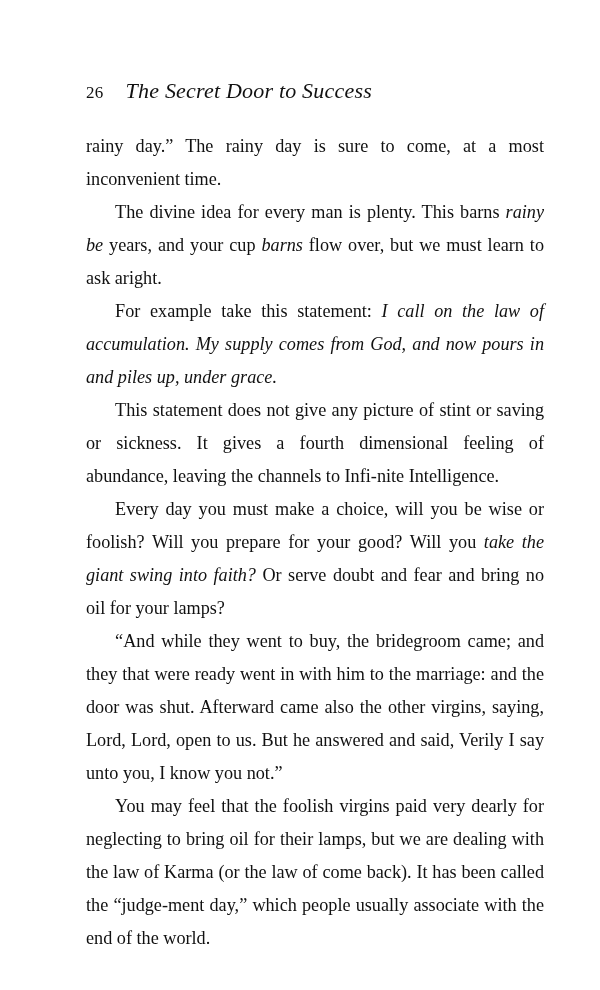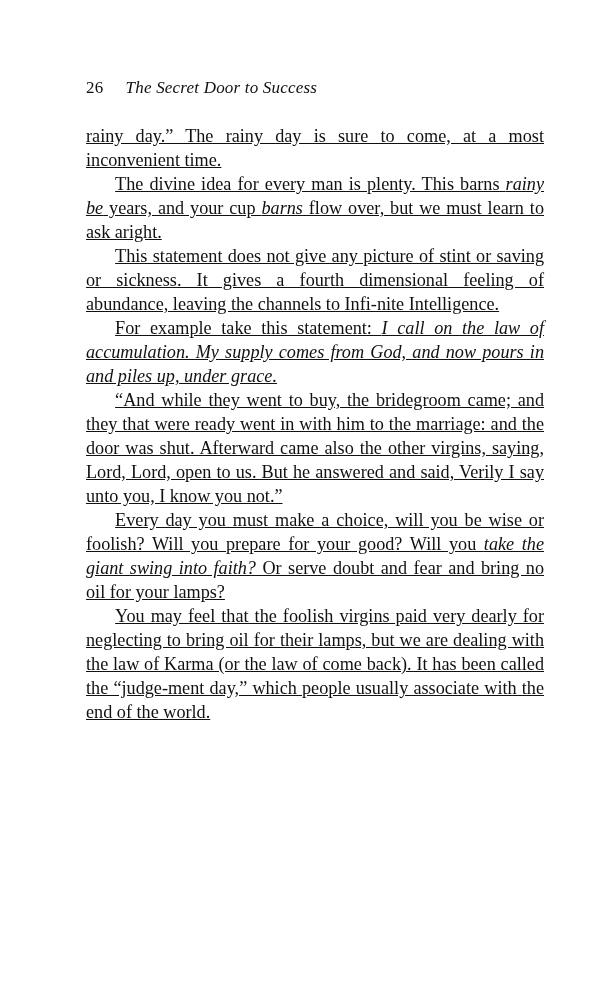--- a/index.html
+++ b/index.html
@@ -26,30 +26,29 @@
     align-items: baseline;
     gap: 22px;
     margin-bottom: 26px;
   }
   .folio {
     font-size: 17px;
     letter-spacing: 0.3px;
   }
   .book-title {
     font-style: italic;
-    font-size: 17px;
+    font-size: 22px;
     letter-spacing: 0.2px;
   }
   .body-text {
     font-size: 18.2px;
-    line-height: 24px;
+    line-height: 33px;
     text-align: justify;
     text-justify: inter-word;
     hyphens: manual;
-    text-decoration: underline;
   }
   .body-text p {
     margin: 0;
     text-indent: 1.6em;
   }
   .body-text p.noindent {
     text-indent: 0;
   }
   .body-text i {
     font-style: italic;
@@ -61,20 +60,20 @@
 <div class="page">
 
   <div class="running-head">
     <span class="folio">26</span>
     <span class="book-title">The Secret Door to Success</span>
   </div>
 
   <div class="body-text" id="body-text">
       <p class="noindent"><span>rainy day.” The rainy day is sure to come, at a most inconvenient time.</span></p>
       <p><span>The divine idea for every man is plenty. This barns </span><i>rainy be</i><span> years, and your cup </span><i>barns</i><span> flow over, but we must learn to ask aright.</span></p>
+      <p><span>For example take this statement: </span><i>I call on the law of accumulation. My supply comes from God, and now pours in and piles up, under grace.</i></p>
       <p><span>This statement does not give any picture of stint or saving or sickness. It gives a fourth dimensional feeling of abundance, leaving the channels to Infi-nite Intelligence.</span></p>
-      <p><span>For example take this statement: </span><i>I call on the law of accumulation. My supply comes from God, and now pours in and piles up, under grace.</i></p>
+      <p><span>Every day you must make a choice, will you be wise or foolish? Will you prepare for your good? Will you </span><i>take the giant swing into faith?</i><span> Or serve doubt and fear and bring no oil for your lamps?</span></p>
       <p><span>“And while they went to buy, the bridegroom came; and they that were ready went in with him to the marriage: and the door was shut. Afterward came also the other virgins, saying, Lord, Lord, open to us. But he answered and said, Verily I say unto you, I know you not.”</span></p>
-      <p><span>Every day you must make a choice, will you be wise or foolish? Will you prepare for your good? Will you </span><i>take the giant swing into faith?</i><span> Or serve doubt and fear and bring no oil for your lamps?</span></p>
       <p><span>You may feel that the foolish virgins paid very dearly for neglecting to bring oil for their lamps, but we are dealing with the law of Karma (or the law of come back). It has been called the “judge-ment day,” which people usually associate with the end of the world.</span></p>
     </div>
 
 </div>
 
 </body></html>

